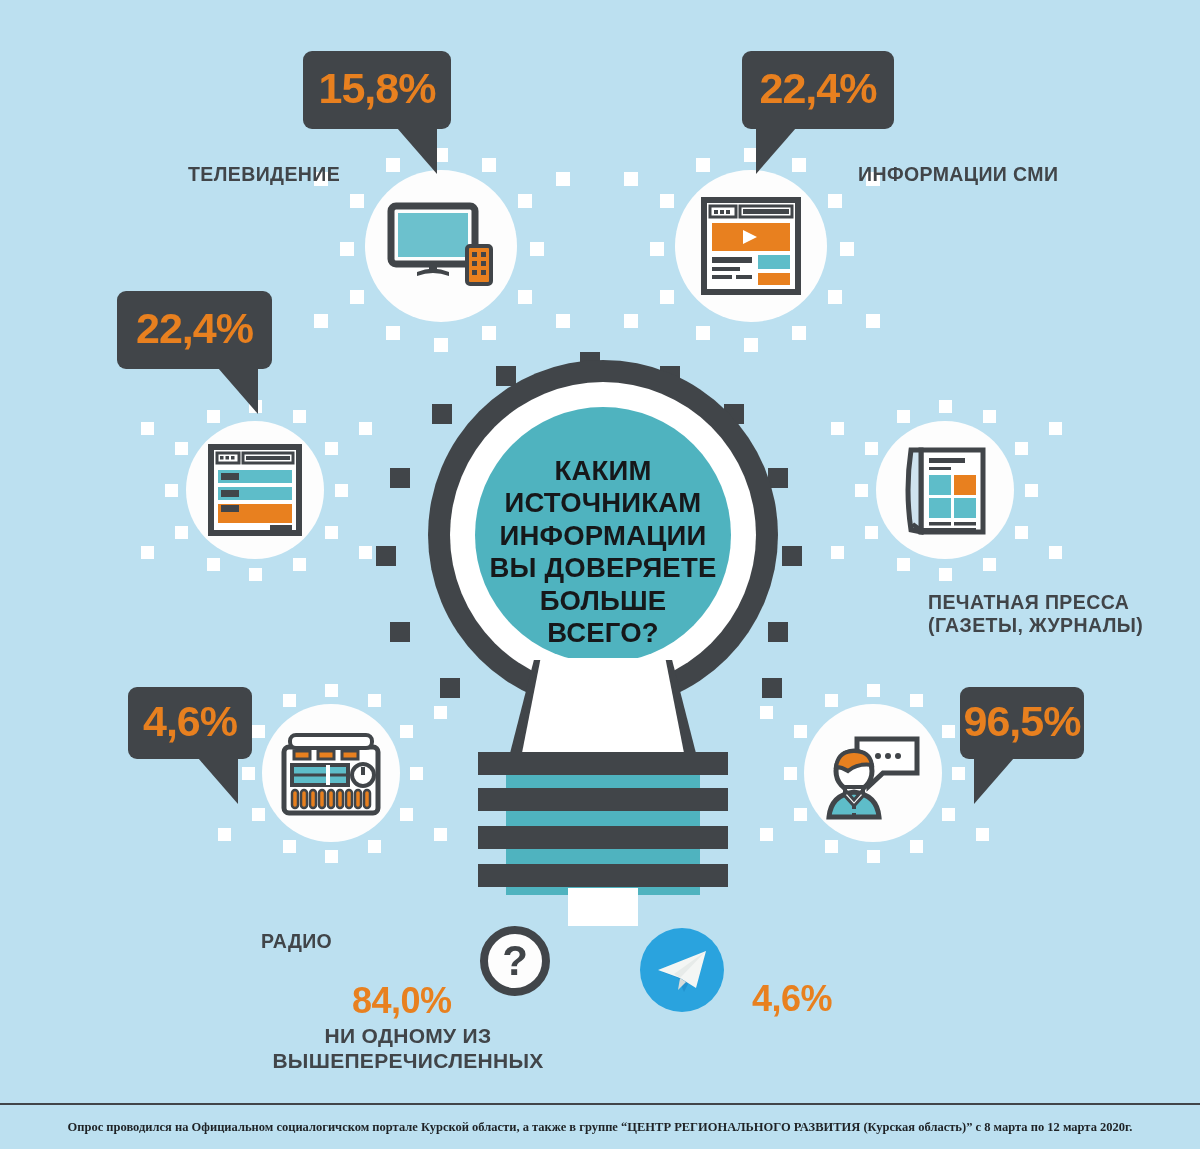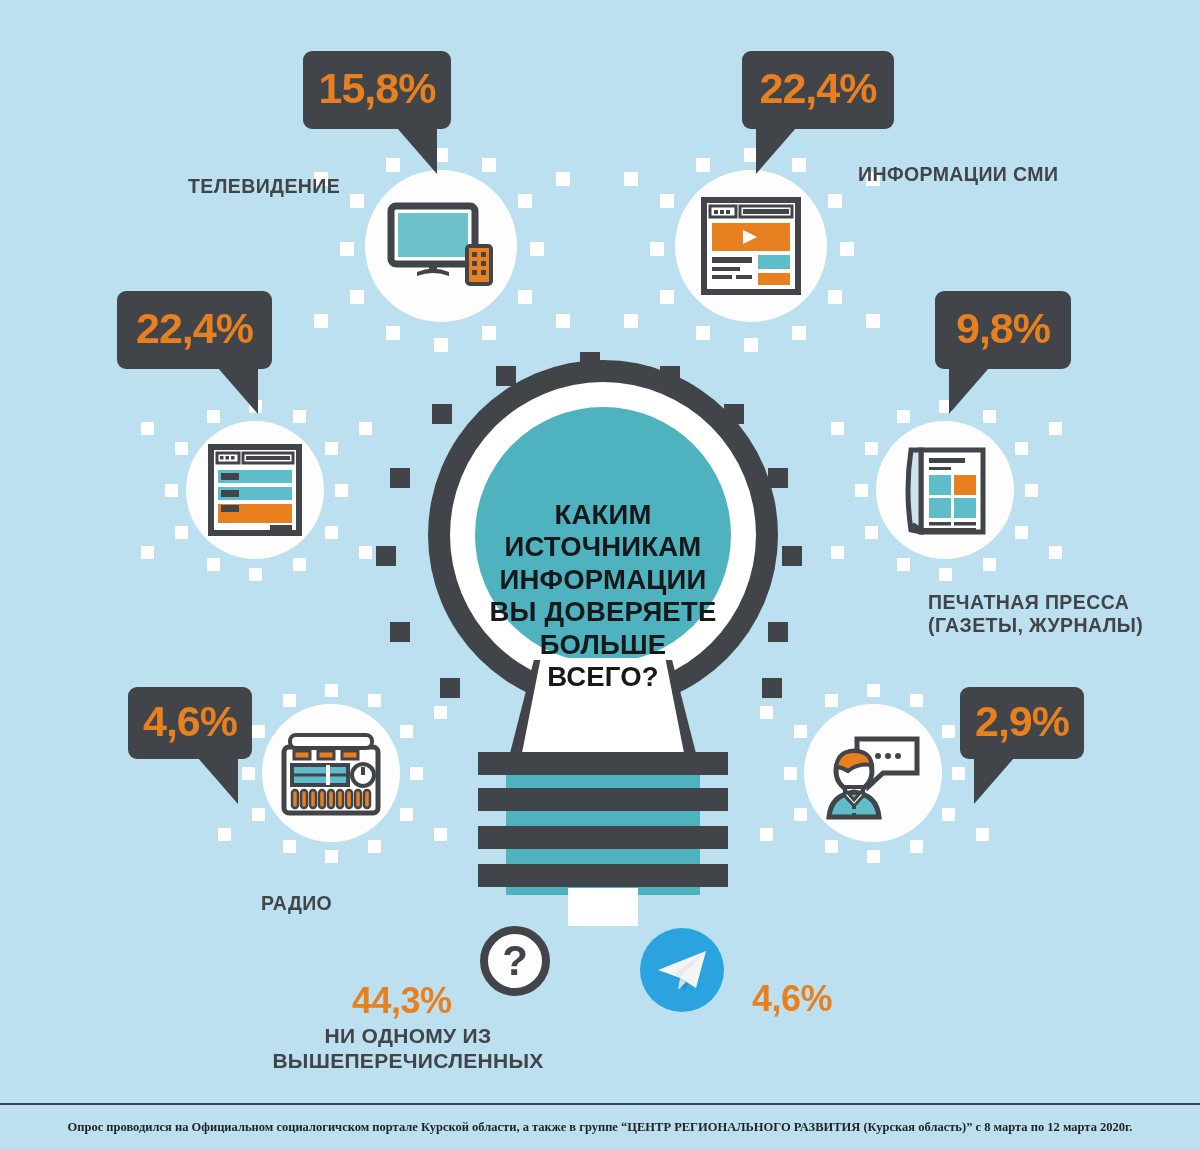--- a/index.html
+++ b/index.html
@@ -90,21 +90,21 @@
     position:absolute;left:60px;width:250px;height:23px;background:#414549;
   }
   .bulbtip{
     position:absolute;left:150px;top:528px;width:70px;height:38px;background:#ffffff;
   }
   .sq-ring{position:absolute;left:0;top:0;width:370px;height:380px;z-index:3;}
   .sq-ring i{position:absolute;display:block;background:#414549;width:20px;height:20px;}
   .bulbtitle{
     position:absolute;left:70px;top:95px;width:230px;
     text-align:center;color:#16181a;font-weight:bold;font-size:27.5px;
-    line-height:1.18;letter-spacing:0.2px;z-index:8;white-space:pre-line;margin-top:44px;
+    line-height:1.18;letter-spacing:0.2px;z-index:8;white-space:pre-line;
   }
 
   
   .qmark{
     position:absolute;left:480px;top:926px;width:70px;height:70px;border-radius:50%;
     background:#fdfdfd;border:8px solid #414549;box-sizing:border-box;
     display:flex;align-items:center;justify-content:center;
     color:#414549;font-weight:bold;font-size:42px;z-index:6;
   }
   .tg{
@@ -164,21 +164,21 @@
       <rect x="85" y="59" width="5" height="5" fill="#414549"></rect>
         <rect x="94" y="59" width="5" height="5" fill="#414549"></rect>
       <rect x="85" y="68" width="5" height="5" fill="#414549"></rect>
         <rect x="94" y="68" width="5" height="5" fill="#414549"></rect>
     </svg>
   </div>
   <div class="bubble" style="left:303px;top:51px;width:148px;height:78px;">
     <span>15,8%</span>
     <span class="tail tail-dr2"></span>
   </div>
-  <div class="label" style="left:188px;top:175px;">ТЕЛЕВИДЕНИЕ</div>
+  <div class="label" style="left:188px;top:163px;">ТЕЛЕВИДЕНИЕ</div>
 
   <div class="dotring" style="left:650px;top:148px;width:200px;height:200px;">
     <i style="left:94px;top:0;width:14px;height:14px;"></i>
     <i style="left:142px;top:10px;width:14px;height:14px;"></i>
     <i style="left:178px;top:46px;width:14px;height:14px;"></i>
     <i style="left:190px;top:94px;width:14px;height:14px;"></i>
     <i style="left:178px;top:142px;width:14px;height:14px;"></i>
     <i style="left:142px;top:178px;width:14px;height:14px;"></i>
     <i style="left:94px;top:190px;width:14px;height:14px;"></i>
     <i style="left:46px;top:178px;width:14px;height:14px;"></i>
@@ -283,24 +283,20 @@
       <rect x="28" y="16" width="36" height="5" fill="#414549"></rect>
       <rect x="28" y="25" width="22" height="3" fill="#414549"></rect>
       <rect x="28" y="33" width="22" height="20" fill="#5ebdc9"></rect>
       <rect x="53" y="33" width="22" height="20" fill="#e8801f"></rect>
       <rect x="28" y="56" width="22" height="20" fill="#5ebdc9"></rect>
       <rect x="53" y="56" width="22" height="20" fill="#5ebdc9"></rect>
       <rect x="28" y="80" width="22" height="3.5" fill="#414549"></rect>
       <rect x="53" y="80" width="22" height="3.5" fill="#414549"></rect>
       <rect x="28" y="86" width="47" height="3.5" fill="#414549"></rect>
     </svg>
-  </div>
-  <div class="bubble" style="left:935px;top:291px;width:136px;height:78px;">
-    <span>9,8%</span>
-    <span class="tail tail-dl"></span>
   </div>
   <div class="label" style="left:928px;top:591px;">ПЕЧАТНАЯ ПРЕССА
 (ГАЗЕТЫ, ЖУРНАЛЫ)</div>
 
   <div class="dotring" style="left:242px;top:684px;width:178px;height:178px;">
     <i style="left:83px;top:0;width:13px;height:13px;"></i>
     <i style="left:126px;top:10px;width:13px;height:13px;"></i>
     <i style="left:158px;top:41px;width:13px;height:13px;"></i>
     <i style="left:168px;top:83px;width:13px;height:13px;"></i>
     <i style="left:158px;top:124px;width:13px;height:13px;"></i>
@@ -338,21 +334,21 @@
         <rect x="66" y="61" width="6" height="18" rx="3"></rect>
           <rect x="75" y="61" width="6" height="18" rx="3"></rect>
         <rect x="84" y="61" width="6" height="18" rx="3"></rect>
       </g>
     </svg>
   </div>
   <div class="bubble" style="left:128px;top:687px;width:124px;height:72px;">
     <span>4,6%</span>
     <span class="tail tail-dr2"></span>
   </div>
-  <div class="label" style="left:261px;top:892px;">РАДИО</div>
+  <div class="label" style="left:261px;top:930px;">РАДИО</div>
 
   <div class="dotring" style="left:784px;top:684px;width:178px;height:178px;">
     <i style="left:83px;top:0;width:13px;height:13px;"></i>
     <i style="left:126px;top:10px;width:13px;height:13px;"></i>
     <i style="left:158px;top:41px;width:13px;height:13px;"></i>
     <i style="left:168px;top:83px;width:13px;height:13px;"></i>
     <i style="left:158px;top:124px;width:13px;height:13px;"></i>
     <i style="left:126px;top:156px;width:13px;height:13px;"></i>
     <i style="left:83px;top:166px;width:13px;height:13px;"></i>
     <i style="left:41px;top:156px;width:13px;height:13px;"></i>
@@ -374,21 +370,21 @@
       <path d="M15 46 a18 20 0 0 1 36 0 a18 20 0 0 1 -36 0 z" fill="#fff" stroke="#414549" stroke-width="5"></path>
       <path d="M15 42 q2 -16 18 -16 q16 0 18 14 q-14 -2 -24 6 q-6 -4 -12 -4 z" fill="#e8801f" stroke="#414549" stroke-width="4"></path>
       <path d="M24 62 h18 v8 h-18 z" fill="#fff" stroke="#414549" stroke-width="4"></path>
       <path d="M8 92 q2 -22 25 -25 q23 3 25 25 z" fill="#5ebdc9" stroke="#414549" stroke-width="5"></path>
       <path d="M26 67 l7 8 l7 -8 l3 3 l-10 11 l-10 -11 z" fill="#fff" stroke="#414549" stroke-width="3"></path>
       <rect x="31" y="80" width="4" height="4" fill="#414549"></rect>
         <rect x="31" y="88" width="4" height="4" fill="#414549"></rect>
     </svg>
   </div>
   <div class="bubble" style="left:960px;top:687px;width:124px;height:72px;">
-    <span>2,9%</span>
+    <span>96,5%</span>
     <span class="tail tail-dl"></span>
   </div>
 
   <div class="sq-ring" style="left:418px;top:360px;">
     <i style="left:162px;top:-8px;"></i>
     <i style="left:242px;top:6px;"></i>
     <i style="left:306px;top:44px;"></i>
     <i style="left:350px;top:108px;"></i>
     <i style="left:364px;top:186px;"></i>
     <i style="left:350px;top:262px;"></i>
@@ -414,21 +410,21 @@
     <div class="bulbtip"></div>
     <div class="bulbtitle">КАКИМ
 ИСТОЧНИКАМ
 ИНФОРМАЦИИ
 ВЫ ДОВЕРЯЕТЕ
 БОЛЬШЕ
 ВСЕГО?</div>
   </div>
 
   <div class="qmark">?</div>
-  <div class="pct-plain" style="left:352px;top:980px;">44,3%</div>
+  <div class="pct-plain" style="left:352px;top:980px;">84,0%</div>
   <div class="lbl-bottom" style="left:258px;top:1023px;width:300px;">НИ ОДНОМУ ИЗ
 ВЫШЕПЕРЕЧИСЛЕННЫХ</div>
 
   <div class="tg">
     <svg width="84" height="84" viewBox="0 0 84 84">
       <path d="M22 44 L64 24 L44 64 L38 50 Z" fill="#1c86c4" opacity="0.55"></path>
       <path d="M18 42 L66 23 L56 60 L40 50 Z" fill="#f4f6f4"></path>
       <path d="M40 50 L38 62 L46 54 Z" fill="#d7dcda"></path>
       <path d="M40 50 L66 23 L34 46 Z" fill="#e7ebe9"></path>
     </svg>

